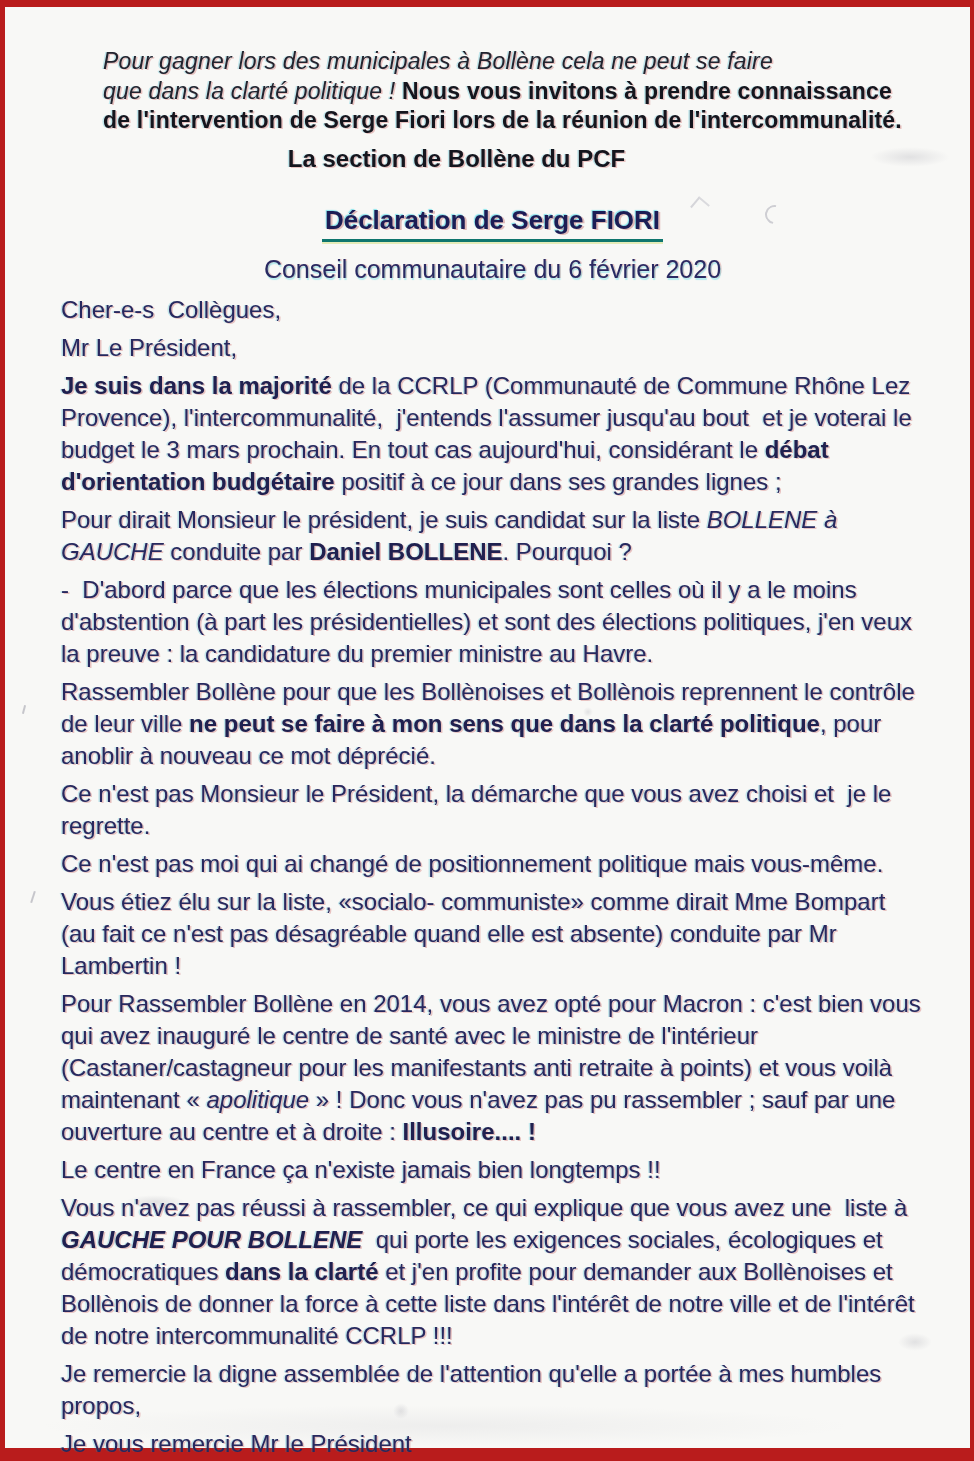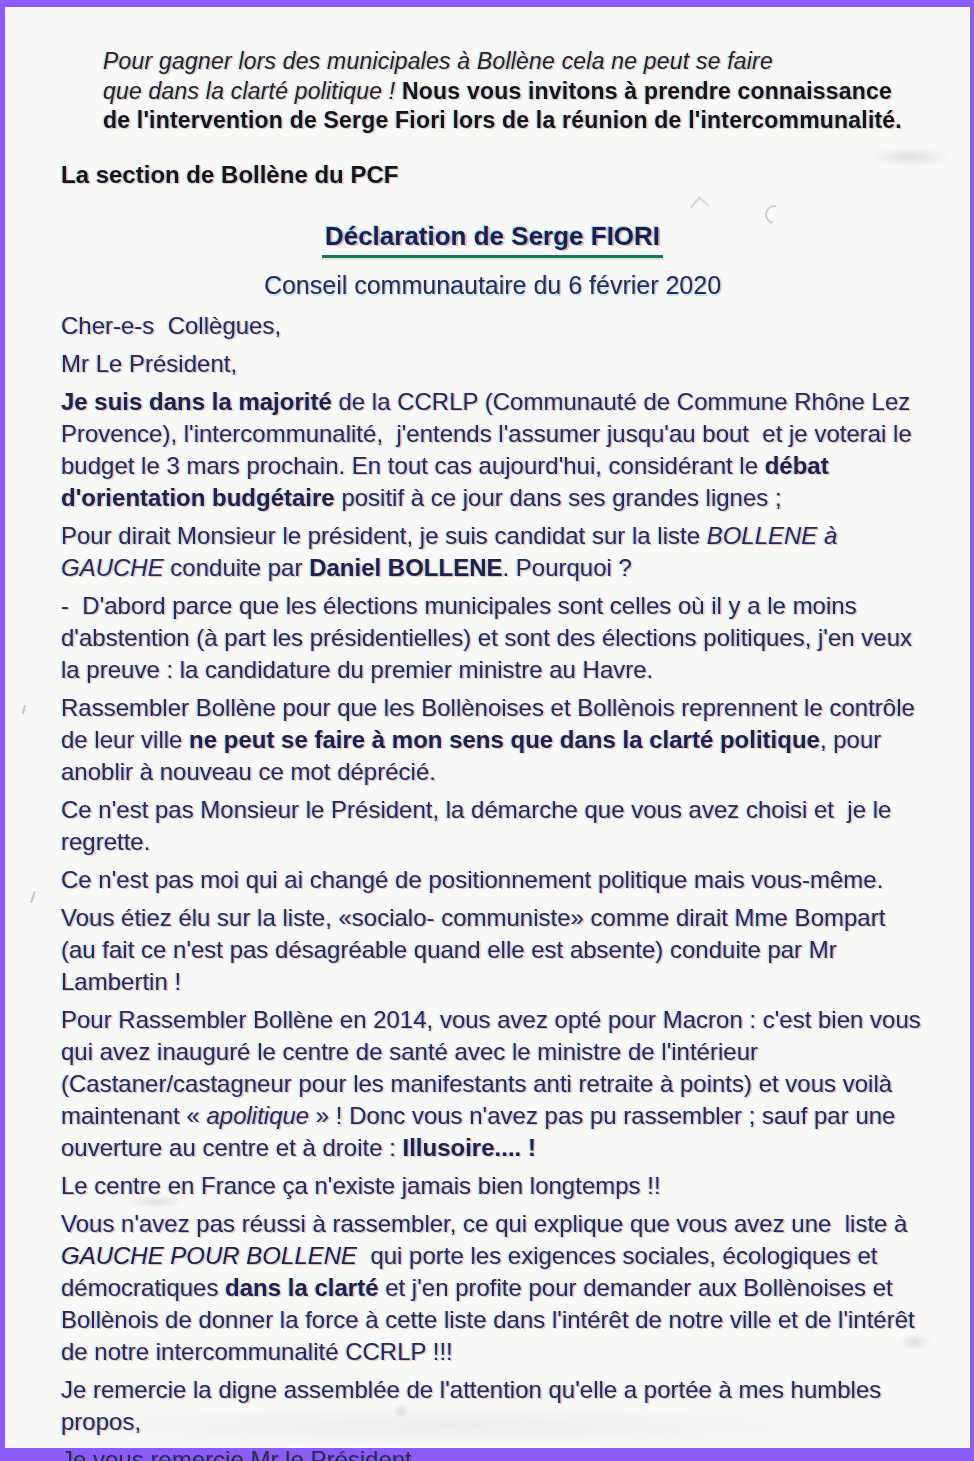--- a/index.html
+++ b/index.html
@@ -2,21 +2,21 @@
 <html><head>
 <meta charset="utf-8">
 <style>
   html, body { margin: 0; padding: 0; }
   body { background: #222; }
 
   .frame {
     position: relative;
     width: 974px;
     height: 1461px;
-    background: #8b5cf6;           
+    background: #b91c1c;           
     overflow: hidden;
     font-family: "Liberation Sans", "DejaVu Sans", sans-serif;
   }
 
   .page {
     position: absolute;
     top: 7px; left: 5px; right: 4px; bottom: 13px;
     background: #f8f8f6;
   }
 
@@ -34,23 +34,23 @@
     margin-left: 42px;
     font-size: 23px;
     line-height: 29.5px;
     color: #23232e;
     letter-spacing: 0.2px;
   }
   .intro .it { font-style: italic; }
   .intro .b  { font-weight: bold; color: #15151d; }
 
   .byline {
-    margin-top: 22px;
+    margin-top: 6px;
     padding-right: 72px;
-    text-align: left;
+    text-align: center;
     font-size: 24px;
     line-height: 33px;
     font-weight: bold;
     color: #15151d;
   }
 
   .title {
     margin-top: 28px;
     text-align: center;
     font-size: 26px;
@@ -81,21 +81,21 @@
     font-size: 24px;
     line-height: 32px;
     color: #28285e;
   }
   .body p {
     margin: 0 0 6px 0;
     white-space: pre-wrap;
   }
   .body .b  { font-weight: bold; color: #20204f; }
   .body .i  { font-style: italic; }
-  .body .bi { font-style: italic; font-weight: normal; color: #20204f; }
+  .body .bi { font-style: italic; font-weight: bold; color: #20204f; }
 
   
   .smudge {
     position: absolute;
     background: radial-gradient(ellipse at center, rgba(172,172,180,0.30), rgba(172,172,180,0) 70%);
     pointer-events: none;
   }
   .artifact-caret {
     position: absolute;
     left: 688px; top: 192px;

